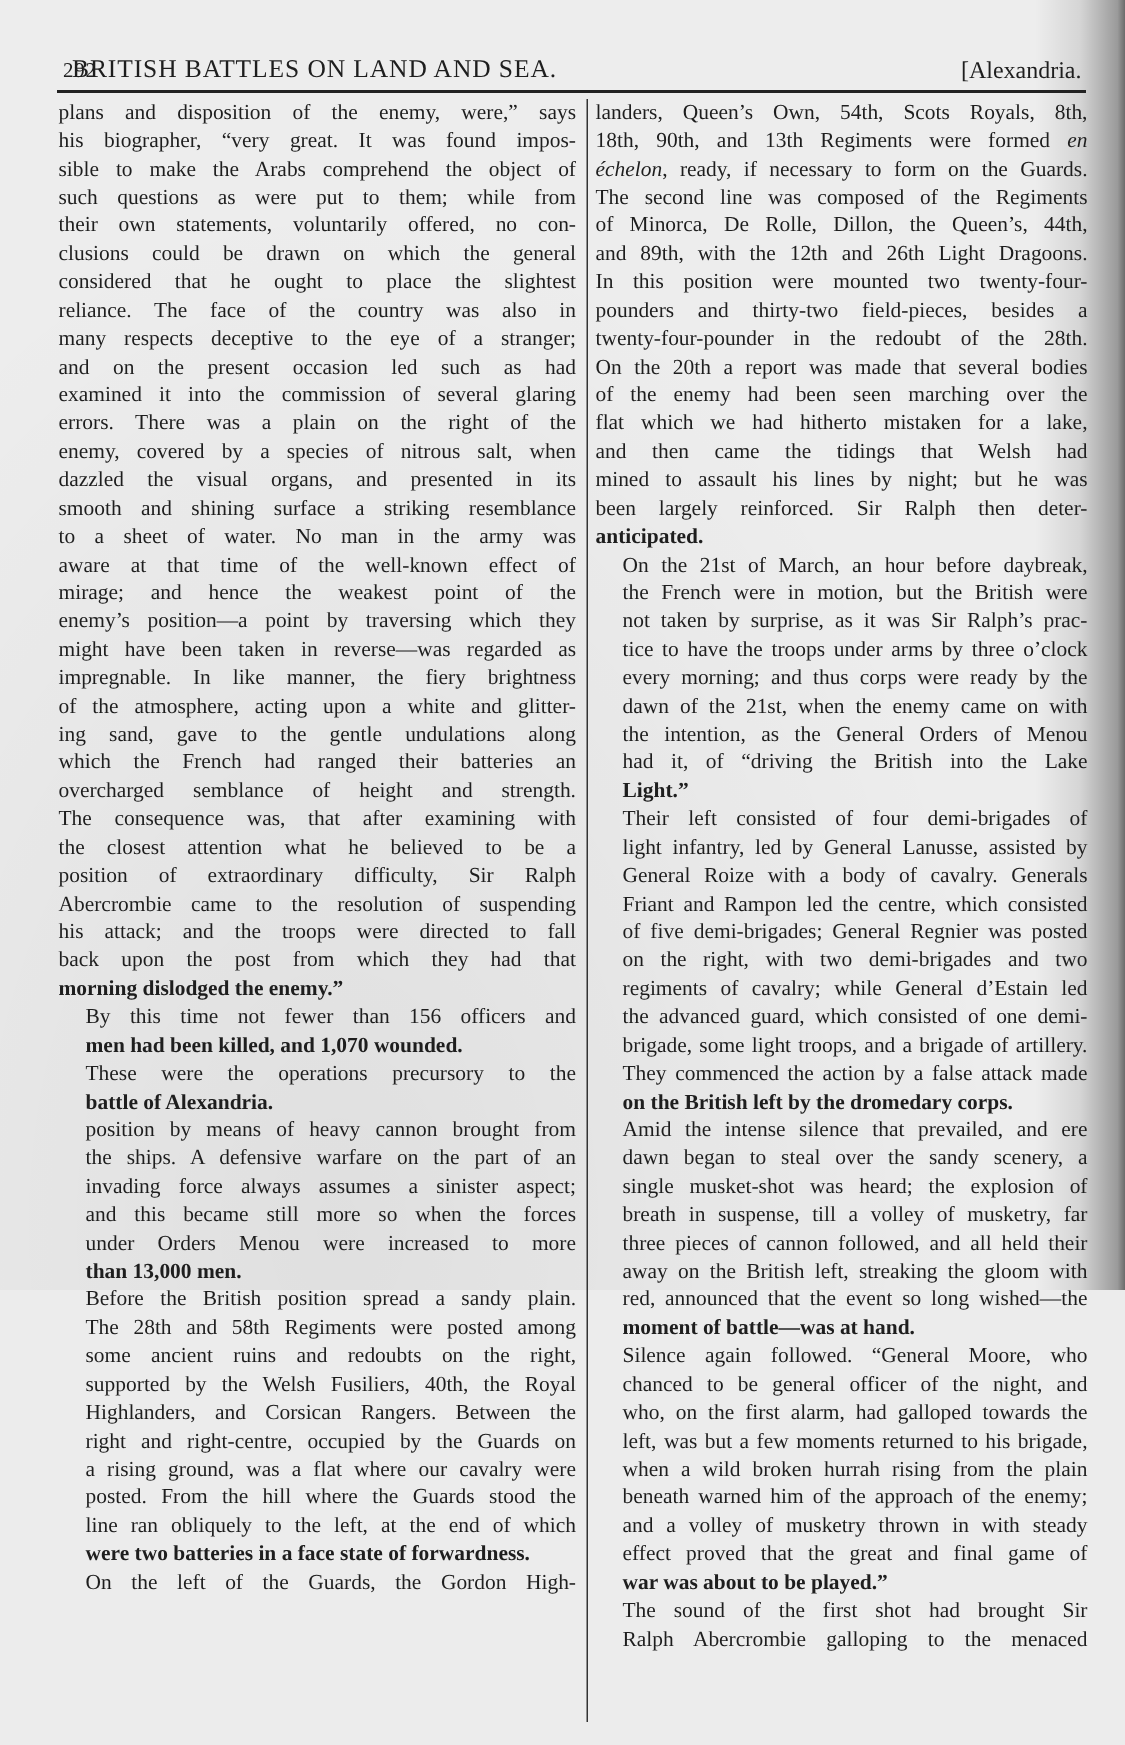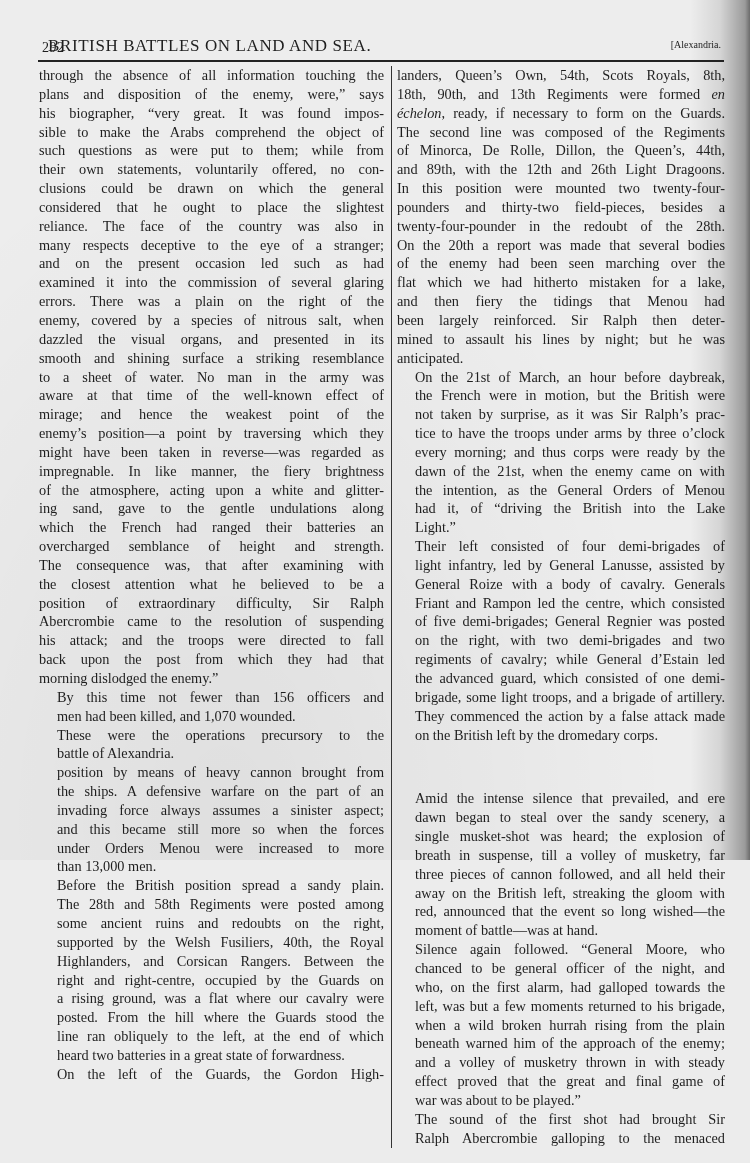--- a/index.html
+++ b/index.html
@@ -20,55 +20,54 @@
       position: absolute; left: 38px; top: 30px; width: 685px; height: 26px;
     }
     .page-number {
       position: absolute; left: 4px; top: 10px; font-size: 14px; letter-spacing: 0.5px;
     }
     .head-title {
       position: absolute; left: 0; right: 0; top: 6px; 
       font-size: 17px; letter-spacing: 0.6px; padding-left: 10px;
     }
     .head-section {
-      position: absolute; right: 2px; top: 9px; font-size: 10px;
+      position: absolute; right: 2px; top: 9px; font-size: 16px;
     }
     .head-rule {
       position: absolute; left: 38px; top: 60px; width: 686px; height: 2px; background: #222;
     }
     .column {
       position: absolute; top: 66px; width: 345px;
       font-size: 14.3px; line-height: 18.85px;
       text-align: justify;
     }
     .col-left { left: 39px; }
     .col-right { left: 397px; width: 328px; }
     .col-divider {
       position: absolute; left: 391px; top: 66px; width: 1px; height: 1082px; background: #333;
     }
     .para { margin: 0; text-indent: 0; }
     .para.indent { text-indent: 18px; }
     .line { display: block; text-align: justify; text-align-last: justify; white-space: nowrap; }
-    .line.last { text-align-last: left; }
+    .line.last { text-align-last: left; font-weight: bold; }
     em { font-style: italic; }
   </style>
 </head>
 <body>
 
 <div class="page">
   <div class="running-head">
     <span class="page-number">292</span>
     <span class="head-title">BRITISH BATTLES ON LAND AND SEA.</span>
     <span class="head-section">[Alexandria.</span>
   </div>
   <div class="head-rule"></div>
 
   <div class="column col-left" id="col-left">
       <p class="para">
-        <span class="line">through the absence of all information touching the</span>
         <span class="line">plans and disposition of the enemy, were,” says</span>
         <span class="line">his biographer, “very great. It was found impos-</span>
         <span class="line">sible to make the Arabs comprehend the object of</span>
         <span class="line">such questions as were put to them; while from</span>
         <span class="line">their own statements, voluntarily offered, no con-</span>
         <span class="line">clusions could be drawn on which the general</span>
         <span class="line">considered that he ought to place the slightest</span>
         <span class="line">reliance. The face of the country was also in</span>
         <span class="line">many respects deceptive to the eye of a stranger;</span>
         <span class="line">and on the present occasion led such as had</span>
@@ -114,44 +113,44 @@
       <p class="para indent">
         <span class="line" style="text-indent: 18px;">Before the British position spread a sandy plain.</span>
         <span class="line">The 28th and 58th Regiments were posted among</span>
         <span class="line">some ancient ruins and redoubts on the right,</span>
         <span class="line">supported by the Welsh Fusiliers, 40th, the Royal</span>
         <span class="line">Highlanders, and Corsican Rangers. Between the</span>
         <span class="line">right and right-centre, occupied by the Guards on</span>
         <span class="line">a rising ground, was a flat where our cavalry were</span>
         <span class="line">posted. From the hill where the Guards stood the</span>
         <span class="line">line ran obliquely to the left, at the end of which</span>
-        <span class="line last">heard two batteries in a great state of forwardness.</span>
+        <span class="line last">were two batteries in a face state of forwardness.</span>
       </p>
       <p class="para indent">
         <span class="line" style="text-indent: 18px;">On the left of the Guards, the Gordon High-</span>
       </p>
     </div>
   <div class="col-divider"></div>
   <div class="column col-right" id="col-right">
       <p class="para">
         <span class="line">landers, Queen’s Own, 54th, Scots Royals, 8th,</span>
         <span class="line">18th, 90th, and 13th Regiments were formed <em>en</em></span>
         <span class="line"><em>échelon</em>, ready, if necessary to form on the Guards.</span>
         <span class="line">The second line was composed of the Regiments</span>
         <span class="line">of Minorca, De Rolle, Dillon, the Queen’s, 44th,</span>
         <span class="line">and 89th, with the 12th and 26th Light Dragoons.</span>
         <span class="line">In this position were mounted two twenty-four-</span>
         <span class="line">pounders and thirty-two field-pieces, besides a</span>
         <span class="line">twenty-four-pounder in the redoubt of the 28th.</span>
         <span class="line">On the 20th a report was made that several bodies</span>
         <span class="line">of the enemy had been seen marching over the</span>
         <span class="line">flat which we had hitherto mistaken for a lake,</span>
-        <span class="line">and then fiery the tidings that Menou had</span>
+        <span class="line">and then came the tidings that Welsh had</span>
+        <span class="line">mined to assault his lines by night; but he was</span>
         <span class="line">been largely reinforced. Sir Ralph then deter-</span>
-        <span class="line">mined to assault his lines by night; but he was</span>
         <span class="line last">anticipated.</span>
       </p>
       <p class="para indent">
         <span class="line" style="text-indent: 18px;">On the 21st of March, an hour before daybreak,</span>
         <span class="line">the French were in motion, but the British were</span>
         <span class="line">not taken by surprise, as it was Sir Ralph’s prac-</span>
         <span class="line">tice to have the troops under arms by three o’clock</span>
         <span class="line">every morning; and thus corps were ready by the</span>
         <span class="line">dawn of the 21st, when the enemy came on with</span>
         <span class="line">the intention, as the General Orders of Menou</span>
@@ -165,21 +164,21 @@
         <span class="line">Friant and Rampon led the centre, which consisted</span>
         <span class="line">of five demi-brigades; General Regnier was posted</span>
         <span class="line">on the right, with two demi-brigades and two</span>
         <span class="line">regiments of cavalry; while General d’Estain led</span>
         <span class="line">the advanced guard, which consisted of one demi-</span>
         <span class="line">brigade, some light troops, and a brigade of artillery.</span>
         <span class="line">They commenced the action by a false attack made</span>
         <span class="line last">on the British left by the dromedary corps.</span>
       </p>
       <p class="para indent">
-        <span class="line" style="text-indent: 18px; margin-top: 45px;">Amid the intense silence that prevailed, and ere</span>
+        <span class="line" style="text-indent: 18px;">Amid the intense silence that prevailed, and ere</span>
         <span class="line">dawn began to steal over the sandy scenery, a</span>
         <span class="line">single musket-shot was heard; the explosion of</span>
         <span class="line">breath in suspense, till a volley of musketry, far</span>
         <span class="line">three pieces of cannon followed, and all held their</span>
         <span class="line">away on the British left, streaking the gloom with</span>
         <span class="line">red, announced that the event so long wished—the</span>
         <span class="line last">moment of battle—was at hand.</span>
       </p>
       <p class="para indent">
         <span class="line" style="text-indent: 18px;">Silence again followed. “General Moore, who</span>

